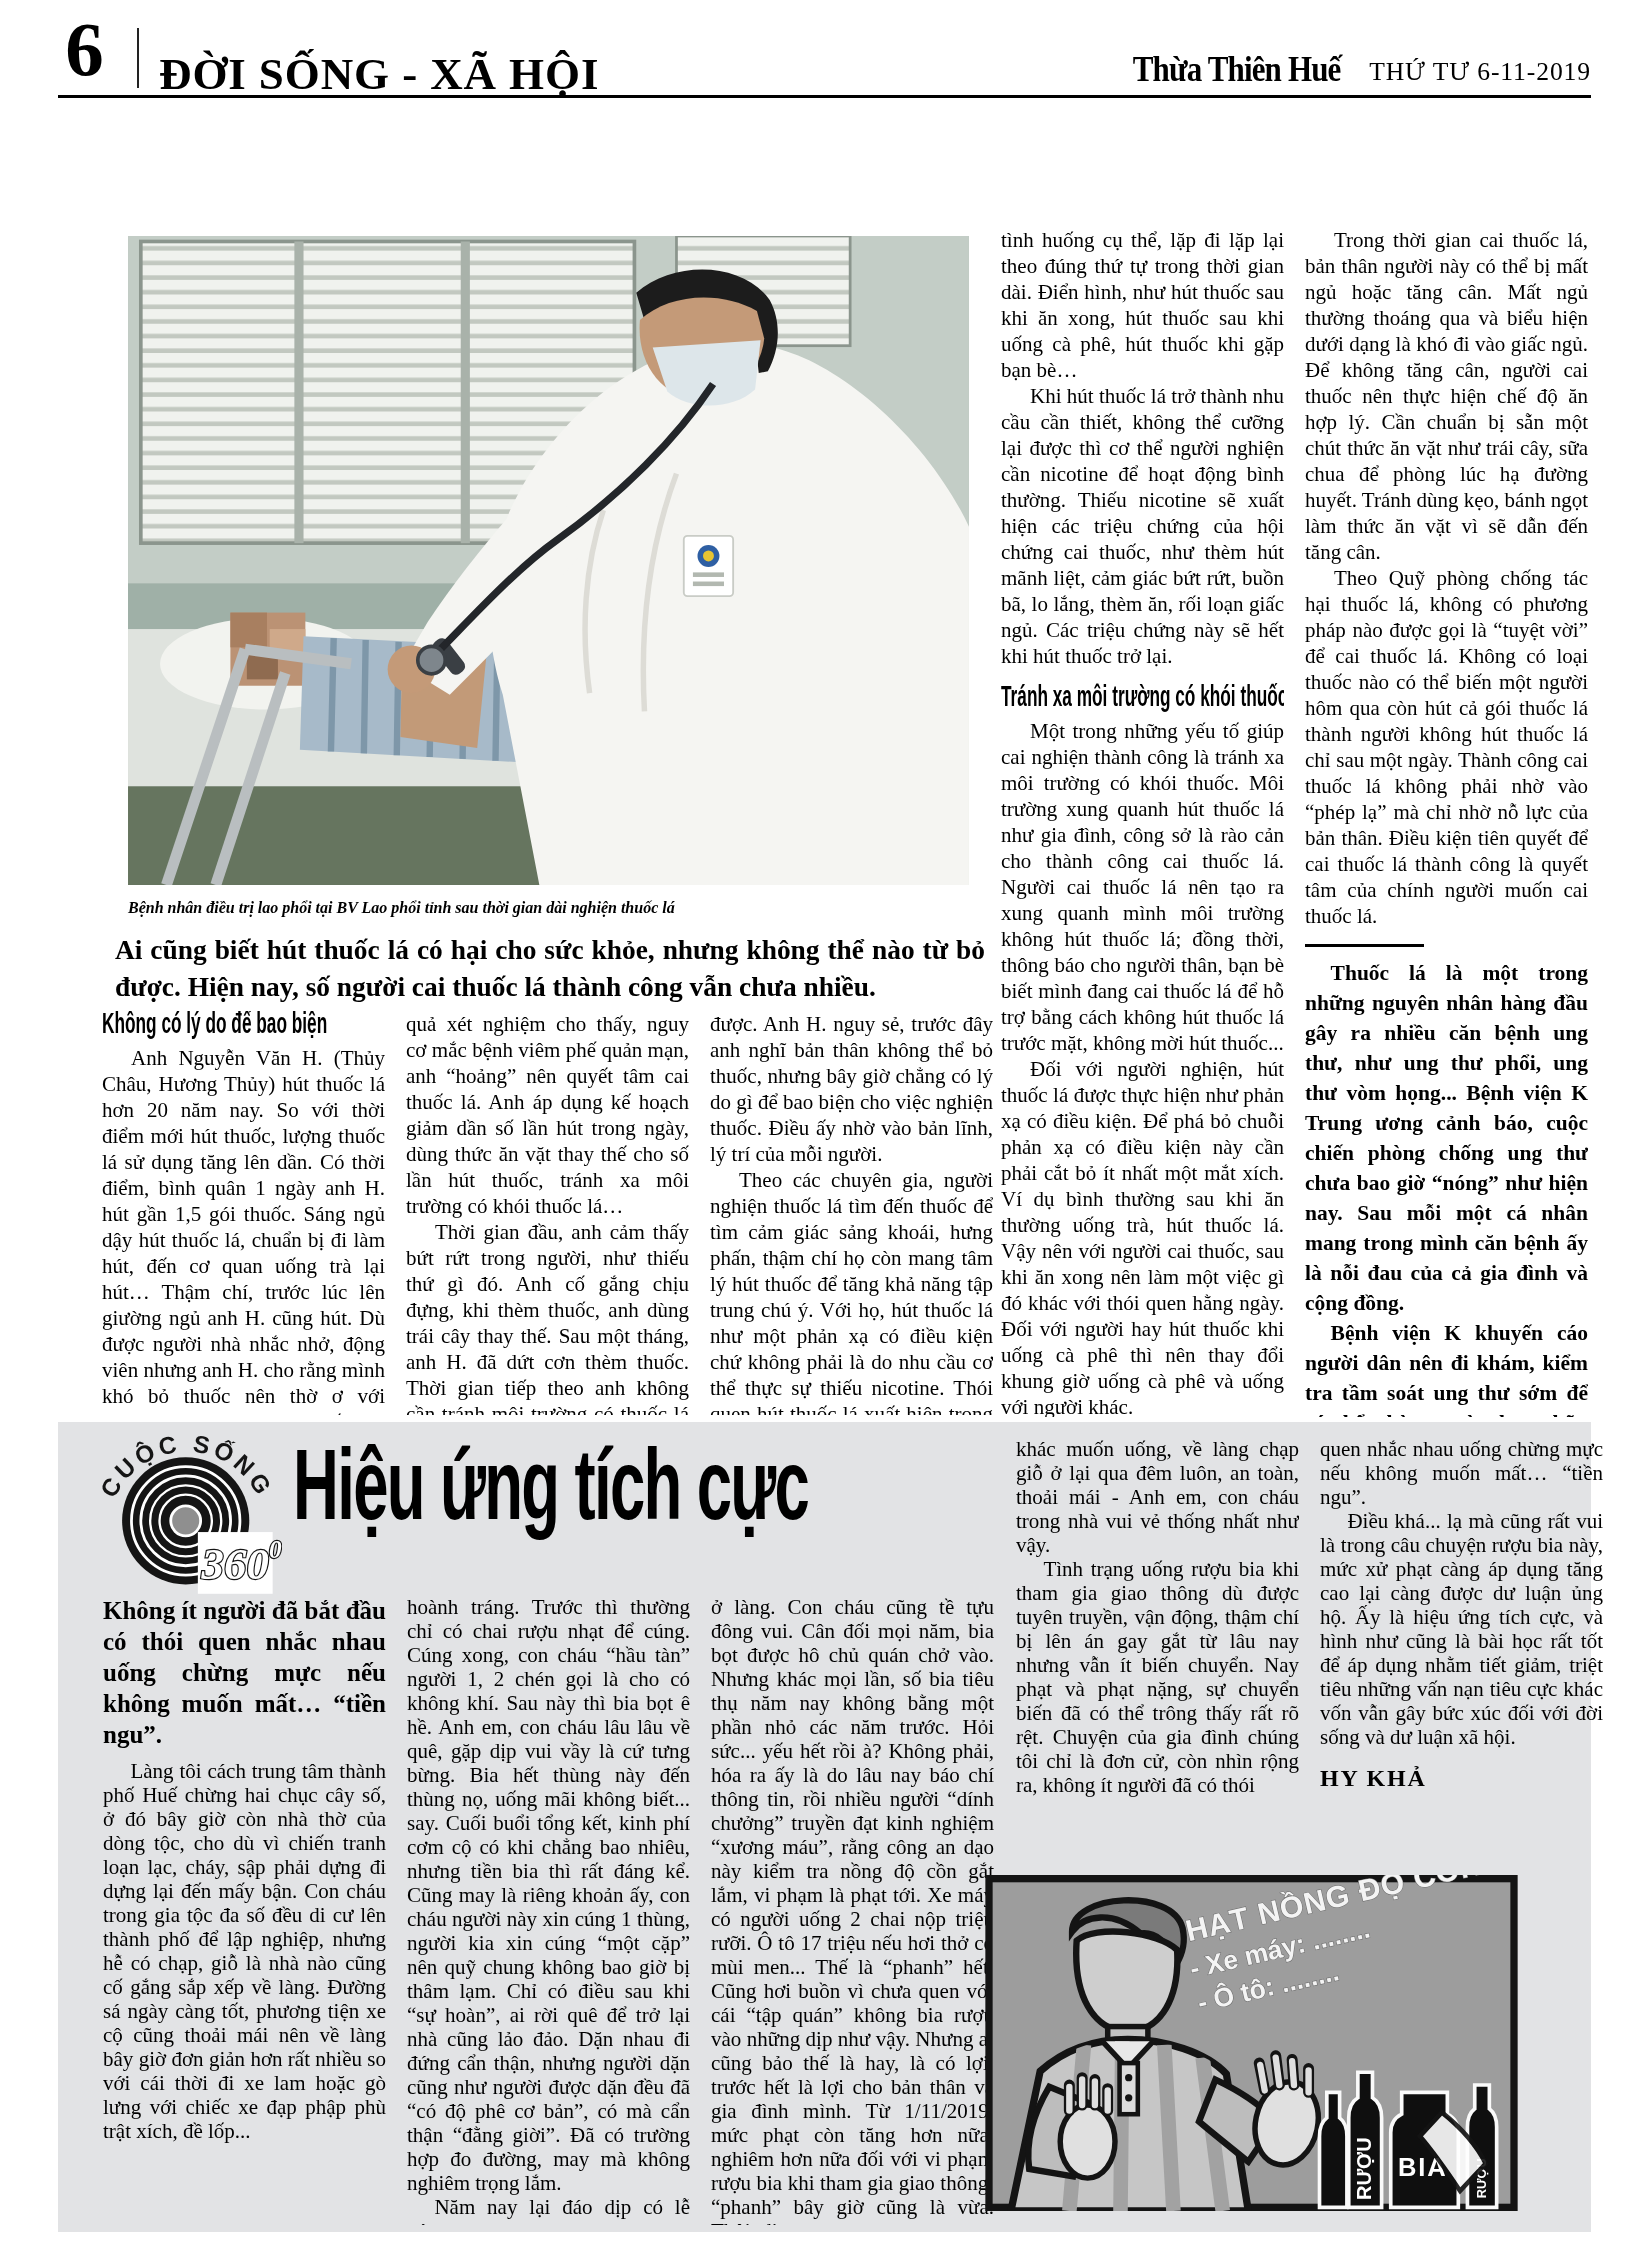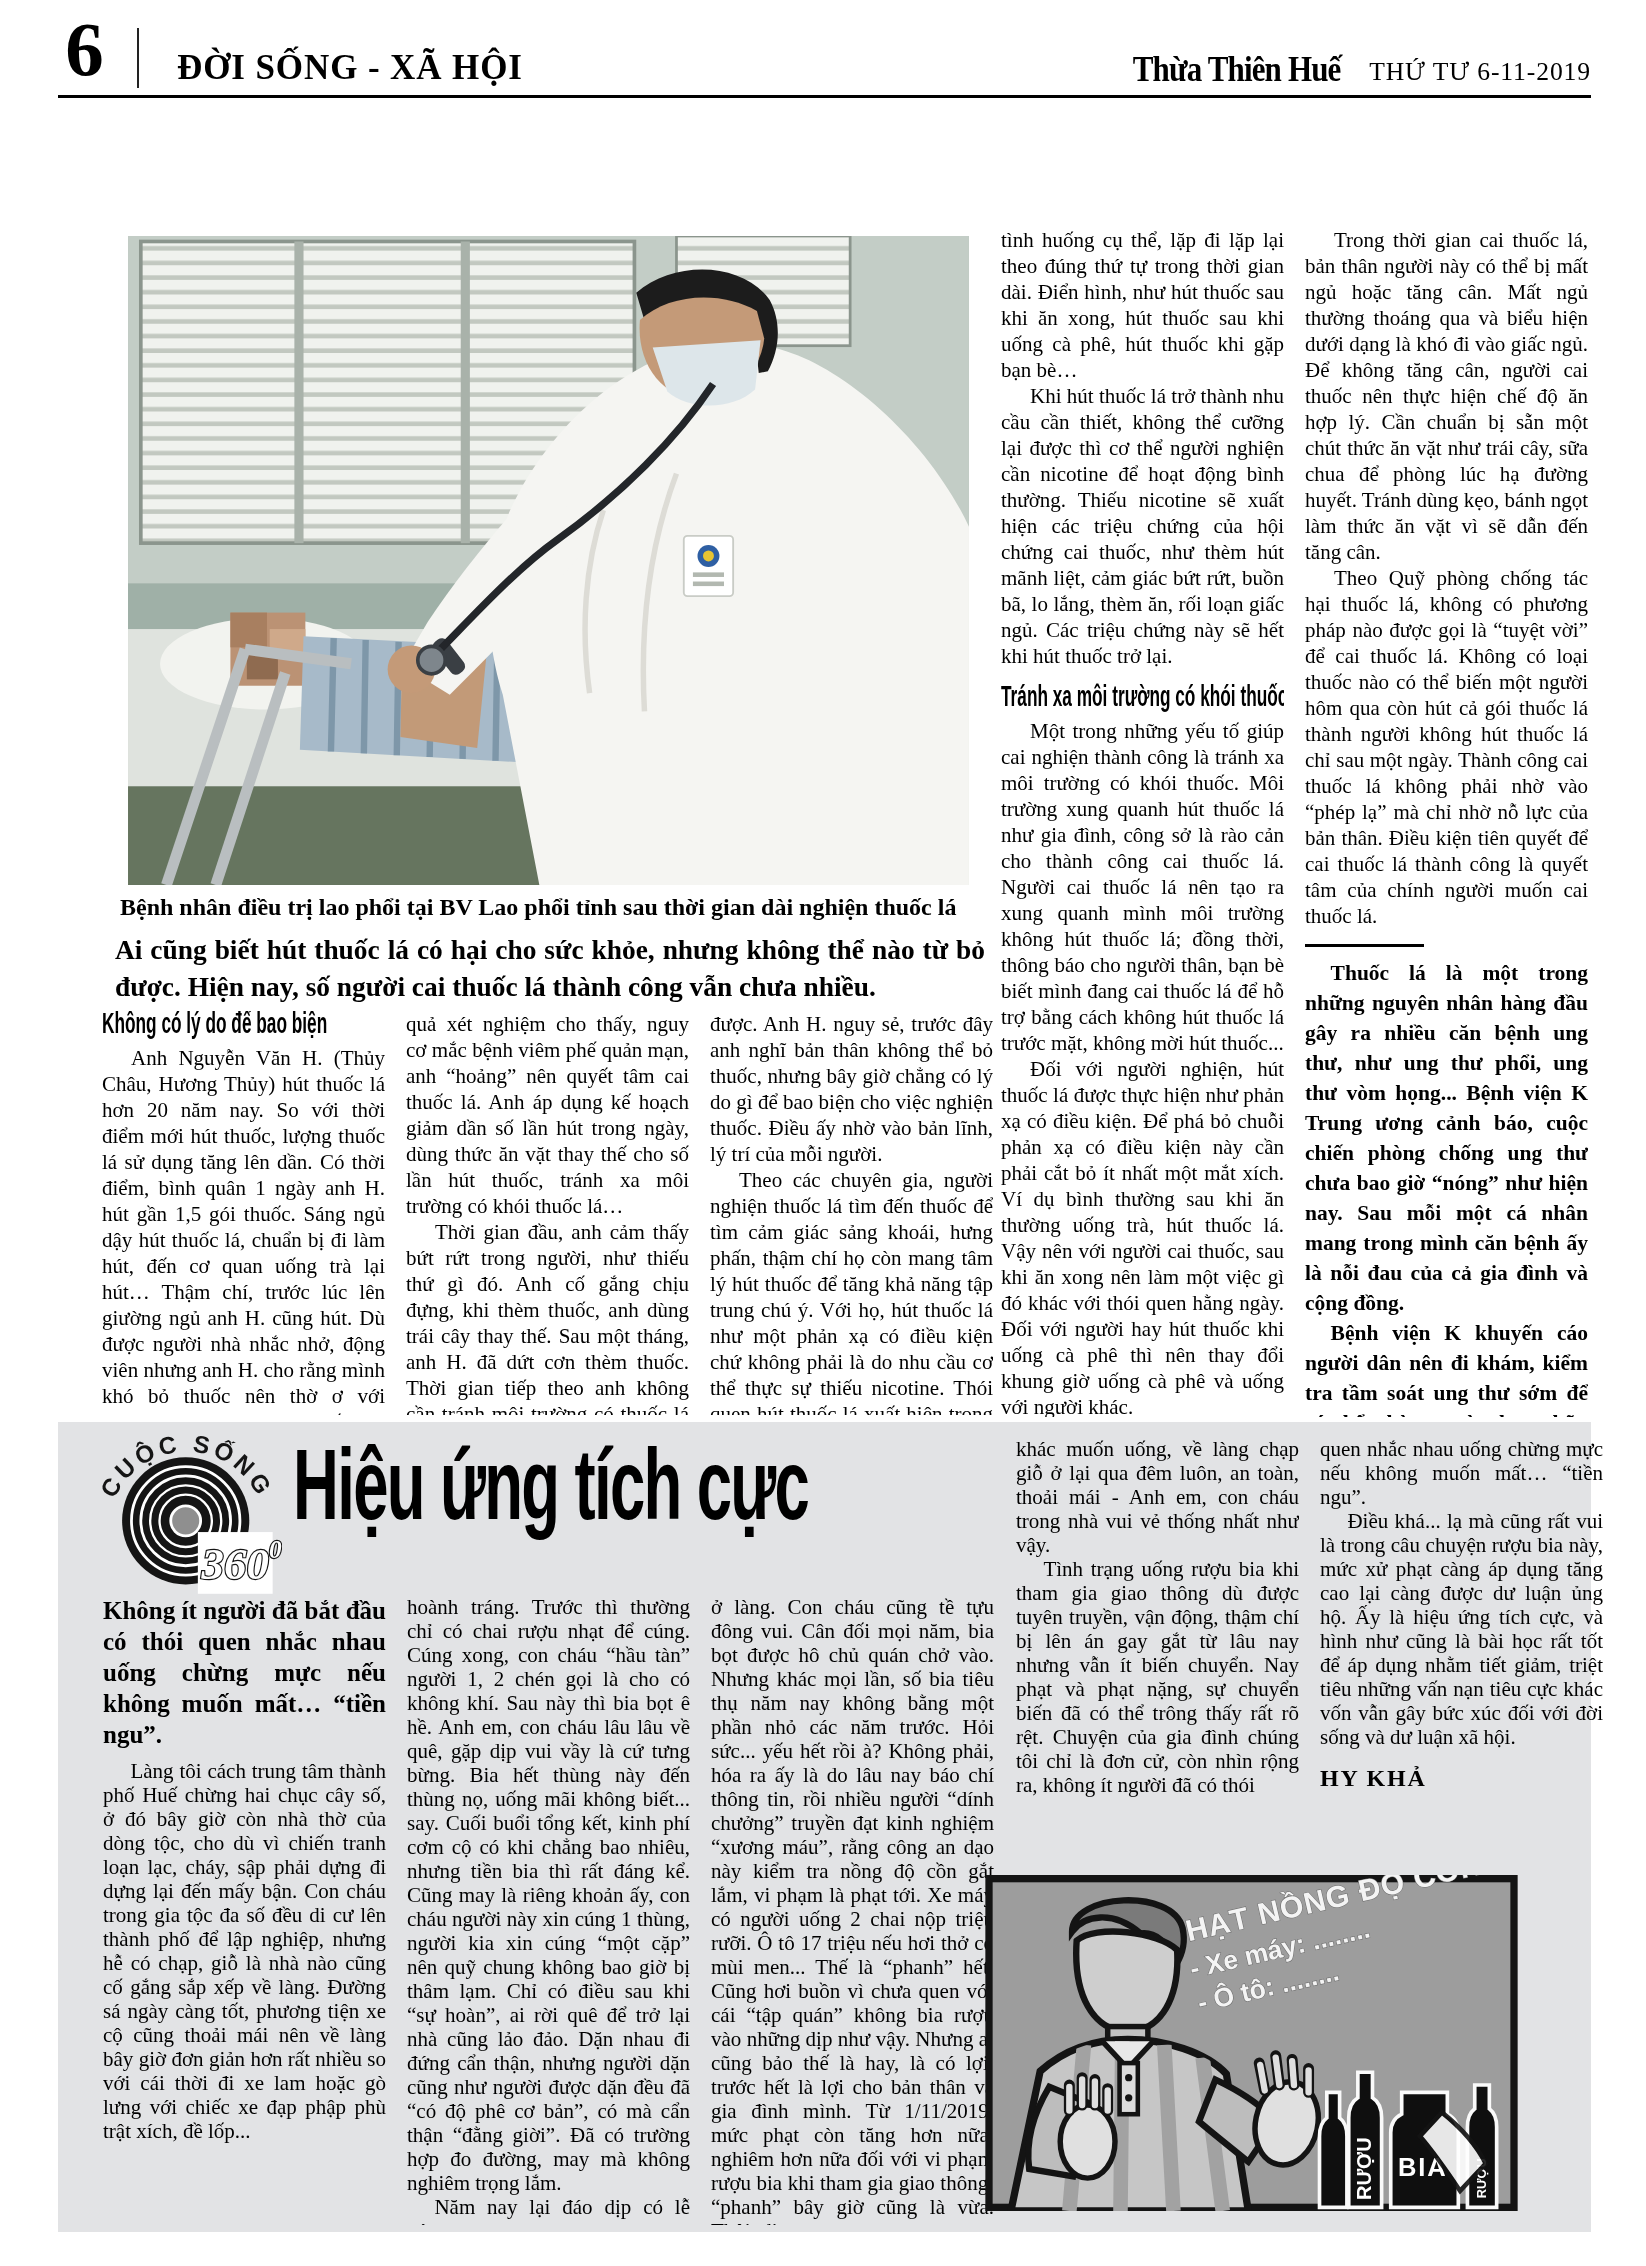--- a/index.html
+++ b/index.html
@@ -2,33 +2,33 @@
 <html style="font-size:14.6px"><head>
 <meta charset="utf-8">
 <style>
   html,body{margin:0;padding:0;background:#888;}
   .page{position:relative;width:1647px;height:2267px;background:#ffffff;overflow:hidden;
         font-family:"Liberation Serif",serif;color:#000;}
   
   header{position:absolute;left:58px;top:24px;width:1533px;height:68px;}
   .pgnum{position:absolute;left:7.3px;top:-12.8px;font-size:77px;line-height:1;font-weight:700;}
   .hdiv{position:absolute;left:79px;top:3.7px;width:1.8px;height:60px;background:#222;}
-  .section{position:absolute;left:119px;top:24px;font-size:35px;font-weight:700;letter-spacing:0.9px;}
+  .section{position:absolute;left:101px;top:24px;font-size:45px;font-weight:700;letter-spacing:0.9px;}
   .hright{position:absolute;right:0;top:27.4px;display:flex;align-items:baseline;gap:22px;}
   .brand{font-size:33px;font-weight:700;letter-spacing:-0.9px;transform:scale(0.94,1.08);display:inline-block;}
   .hdate{font-size:25.6px;letter-spacing:0.9px;}
   .hrule{position:absolute;left:58px;top:95px;width:1533px;height:2.7px;background:#000;}
   
   .headline{position:absolute;left:73px;top:104px;width:1500px;margin:0;text-align:center;font-weight:normal;}
   .cond{display:inline-block;font-family:"Liberation Sans",sans-serif;font-weight:900;white-space:nowrap;}
   .headline .cond{font-size:80px;line-height:1;letter-spacing:-2.7px;transform:scale(0.88,1.55);transform-origin:center top;}
   
   .photo{position:absolute;left:128px;top:236px;width:841px;height:649px;background:#9fb0a7;}
   .photo svg{display:block;}
-  .caption{position:absolute;left:120px;top:894px;width:841px;font-weight:700;font-size:24px;line-height:27.4px;}
+  .caption{position:absolute;left:128px;top:894px;width:841px;font-style:italic;font-weight:700;font-size:16px;line-height:27.4px;}
   .lead{position:absolute;left:115px;top:932px;width:870px;font-weight:700;font-size:27.4px;line-height:37px;text-align:justify;}
   
   .cols{position:absolute;display:flex;gap:21px;}
   .cols-left{left:102px;top:1011px;width:892px;height:404px;}
   .cols-right{left:1000px;top:227px;width:588px;height:1190px;justify-content:flex-end;}
   .col{width:283px;overflow:hidden;}
   .col p{margin:0;font-size:21px;line-height:26px;text-align:justify;text-indent:29px;}
   .col p.cont{text-indent:0;}
   .col p.sidebar{font-weight:700;font-size:21.5px;line-height:30px;text-indent:25.6px;}
   .subhead{margin:14.6px 0 9.1px;font-family:"Liberation Sans",sans-serif;font-weight:900;font-size:23px;line-height:1.1;

